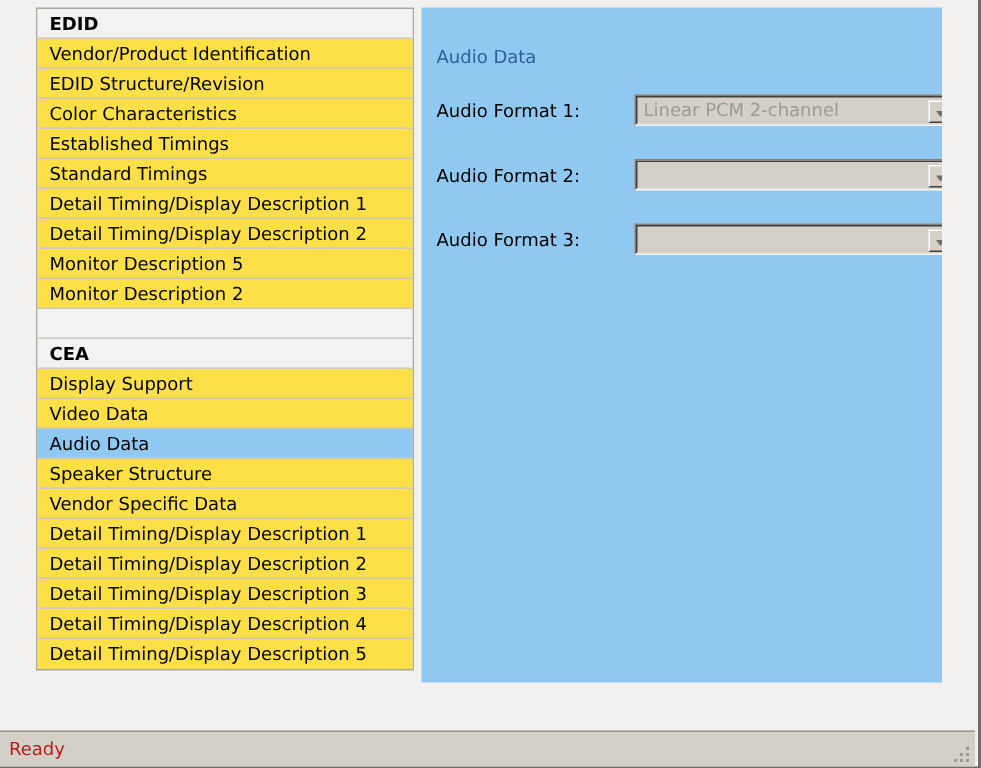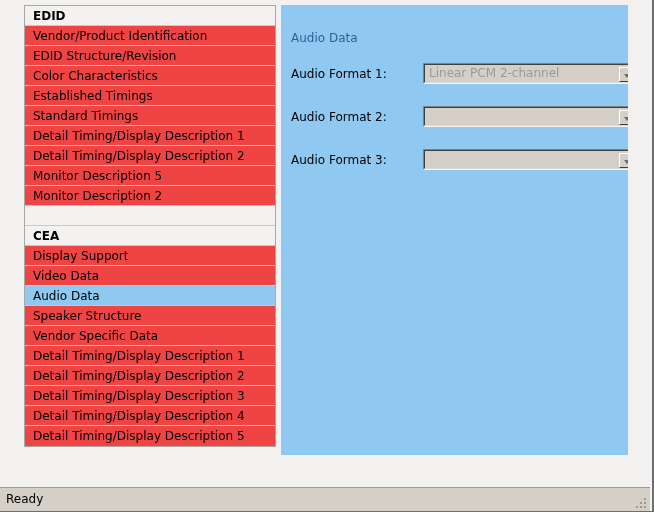--- a/index.html
+++ b/index.html
@@ -49,21 +49,21 @@
   .nav-row {
     position: relative;
     height: 20px;
     line-height: 20px;
     box-sizing: border-box;
     border-bottom: 1px solid #c9c8c2;
     padding-left: 8px;
     color: #000000;
     white-space: nowrap;
     overflow: hidden;
-    background: #ef4444;
+    background: #fde047;
   }
   .nav-row:last-child {
     border-bottom: none;
   }
   .nav-row.header {
     font-weight: bold;
     background: #f3f2f0;
   }
   .nav-row.blank {
     background: #f3f2f0;
@@ -184,21 +184,21 @@
     height: 24px;
     background: #d4d0c8;
     border-top: 1px solid #9a9a94;
     box-sizing: border-box;
   }
   .status-text {
     position: absolute;
     left: 6px;
     top: 4px;
     font-size: 12px;
-    color: #000000;
+    color: #b91c1c;
     white-space: nowrap;
   }
   .status-grip {
     position: absolute;
     right: 2px;
     bottom: 1px;
     width: 14px;
     height: 14px;
   }
 </style>

